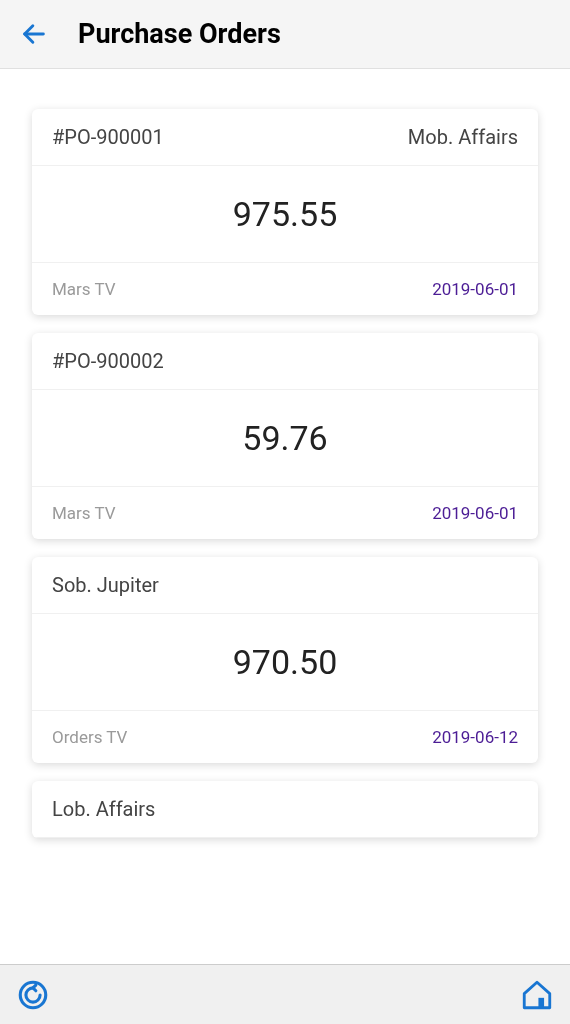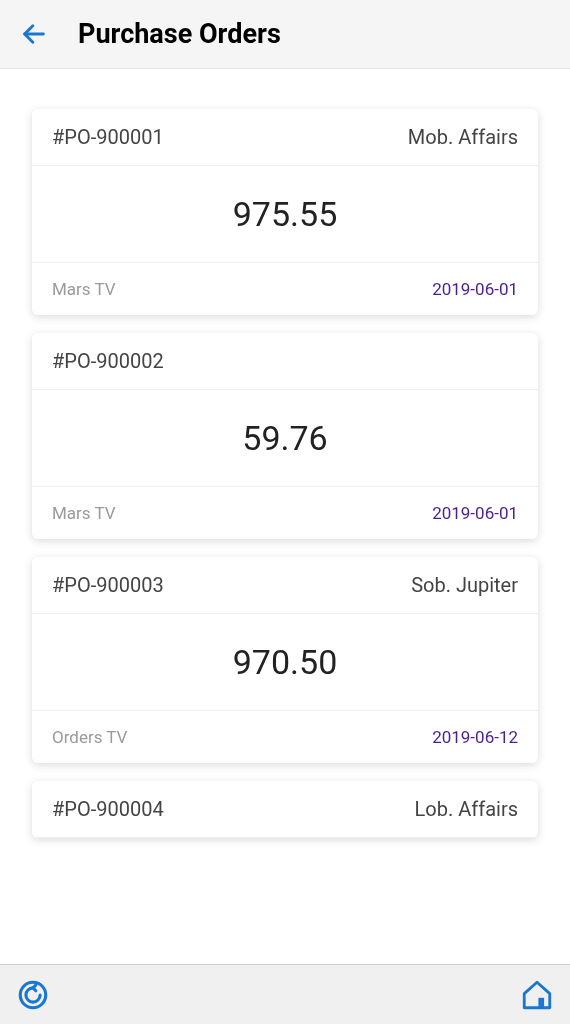--- a/index.html
+++ b/index.html
@@ -137,35 +137,33 @@
       <span class="amount">59.76</span>
     </div>
     <div class="card-row">
       <span class="vendor">Mars TV</span>
       <span class="date">2019-06-01</span>
     </div>
   </div>
 
   <div class="card">
     <div class="card-row card-top">
-      <span class="po-id">#PO-900003</span>
       <span class="po-party">Sob. Jupiter</span>
     </div>
     <div class="card-row card-middle">
       <span class="amount">970.50</span>
     </div>
     <div class="card-row">
       <span class="vendor">Orders TV</span>
       <span class="date">2019-06-12</span>
     </div>
   </div>
 
   <div class="card" style="margin-bottom:0;">
     <div class="card-row card-top">
-      <span class="po-id">#PO-900004</span>
       <span class="po-party">Lob. Affairs</span>
     </div>
   </div>
 
 </div>
 
 <div class="footer">
   <div class="refresh-icon">
     <svg width="34" height="34" viewBox="0 0 24 24" fill="none" stroke="#1976d2" stroke-width="2.2">
       <circle cx="12" cy="12" r="9"></circle>

